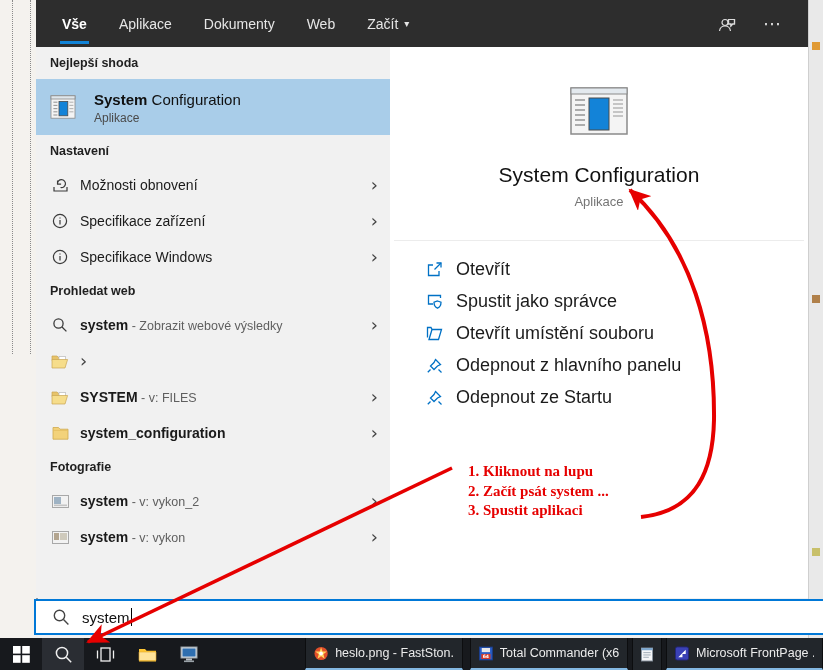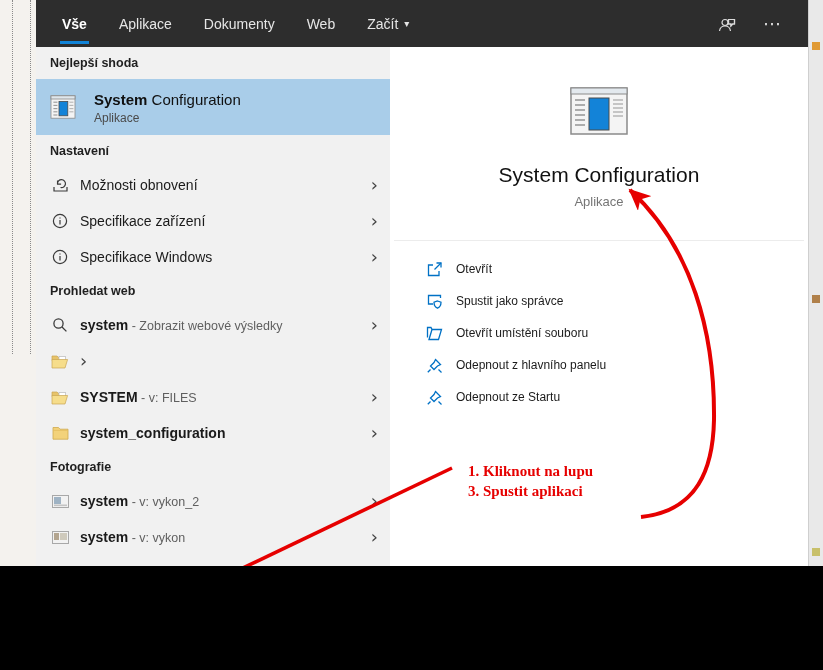--- a/index.html
+++ b/index.html
@@ -1,16 +1,16 @@
 <!DOCTYPE html>
 <html><head>
 <meta charset="utf-8">
 <style>
   html,body{margin:0;padding:0;background:#000;}
-  #screen{position:relative;width:823px;height:566px;overflow:hidden;
+  #screen{position:relative;width:823px;height:670px;overflow:hidden;
           font-family:"Liberation Sans","DejaVu Sans",sans-serif;background:#f1f1f1;}
 
   
   .bg-left{position:absolute;left:0;top:0;width:36px;height:670px;background:#f4f2ee;z-index:1;}
   .bg-left .dots1,.bg-left .dots2{position:absolute;top:0;height:354px;border-left:1px dotted #8a8a8a;}
   .bg-left .dots1{left:12px;}.bg-left .dots2{left:30px;}
   .bg-nahled{position:absolute;left:0;top:354px;width:36px;height:20px;background:#f0f0f0;
              border-top:1px solid #9a9a9a;border-bottom:1px solid #b5b5b5;
              font-size:11px;color:#111;line-height:20px;padding-left:3px;white-space:nowrap;overflow:hidden;}
   .bg-preview{position:absolute;left:0;top:376px;width:36px;height:222px;background:#c7c7c7;border-right:1px solid #9a9a9a;}
@@ -53,21 +53,21 @@
   
   .right-panel{position:absolute;left:354px;top:47px;width:418px;height:551px;background:#fff;}
   .hero{position:absolute;left:0;top:0;width:100%;text-align:center;}
   .hero .hicon{margin-top:40px;display:inline-block;}
   .hero-title{margin-top:24px;font-size:21px;color:#111;}
   .hero-sub{margin-top:7px;font-size:13px;color:#757575;}
   .rp-divider{position:absolute;left:4px;right:4px;top:193px;height:1px;background:#ececec;}
   .actions{position:absolute;left:0;top:206px;width:100%;}
   .action{display:flex;align-items:center;height:32px;padding-left:34px;cursor:default;}
   .action .aic{width:20px;flex:none;display:flex;justify-content:center;align-items:center;margin-right:12px;}
-  .action .albl{font-size:12px;color:#1b1b1b;white-space:nowrap;}
+  .action .albl{font-size:18px;color:#1b1b1b;white-space:nowrap;}
 
   
   .steps{position:absolute;left:468px;top:462px;z-index:6;font-weight:bold;font-size:15px;
          line-height:19.5px;font-family:Liberation Serif, serif;}
 
   
   .search-box{position:absolute;left:34px;top:599px;width:786px;height:32px;background:#fff;
               border:2px solid #0078d7;z-index:5;display:flex;align-items:center;padding-left:16px;box-sizing:content-box;}
   .search-box .sic{margin-right:12px;display:flex;align-items:center;}
   .search-text{font-size:15px;color:#111;}
@@ -361,20 +361,21 @@
             </svg>
           </span>
           <span class="albl">Odepnout ze Startu</span>
         </div>
       </div>
     </div>
   </div>
 
   <div class="steps" style="color:#e60000;">
     <div>1. Kliknout na lupu</div>
+    <div>2. Začít psát system ...</div>
     <div>3. Spustit aplikaci</div>
   </div>
 
   <div class="search-box">
     <span class="sic">
       <svg width="18" height="18" viewBox="0 0 18 18" fill="none" stroke="#444" stroke-width="1.4">
         <circle cx="7.5" cy="7.5" r="5.2"></circle>
           <line x1="11.5" y1="11.5" x2="16.4" y2="16.4"></line>
       </svg>
     </span>

